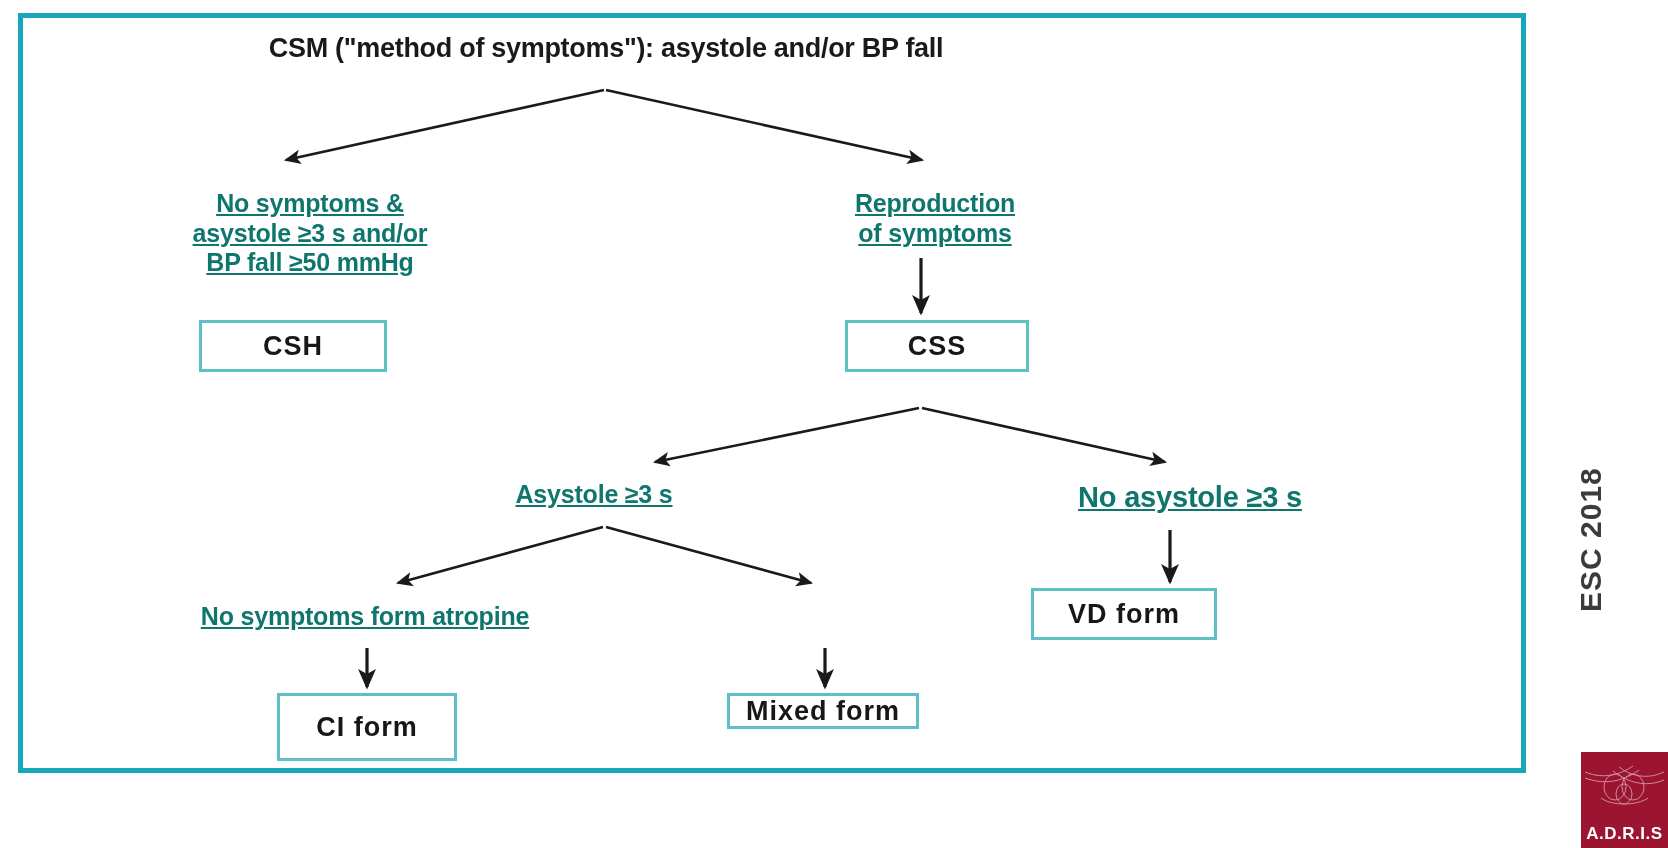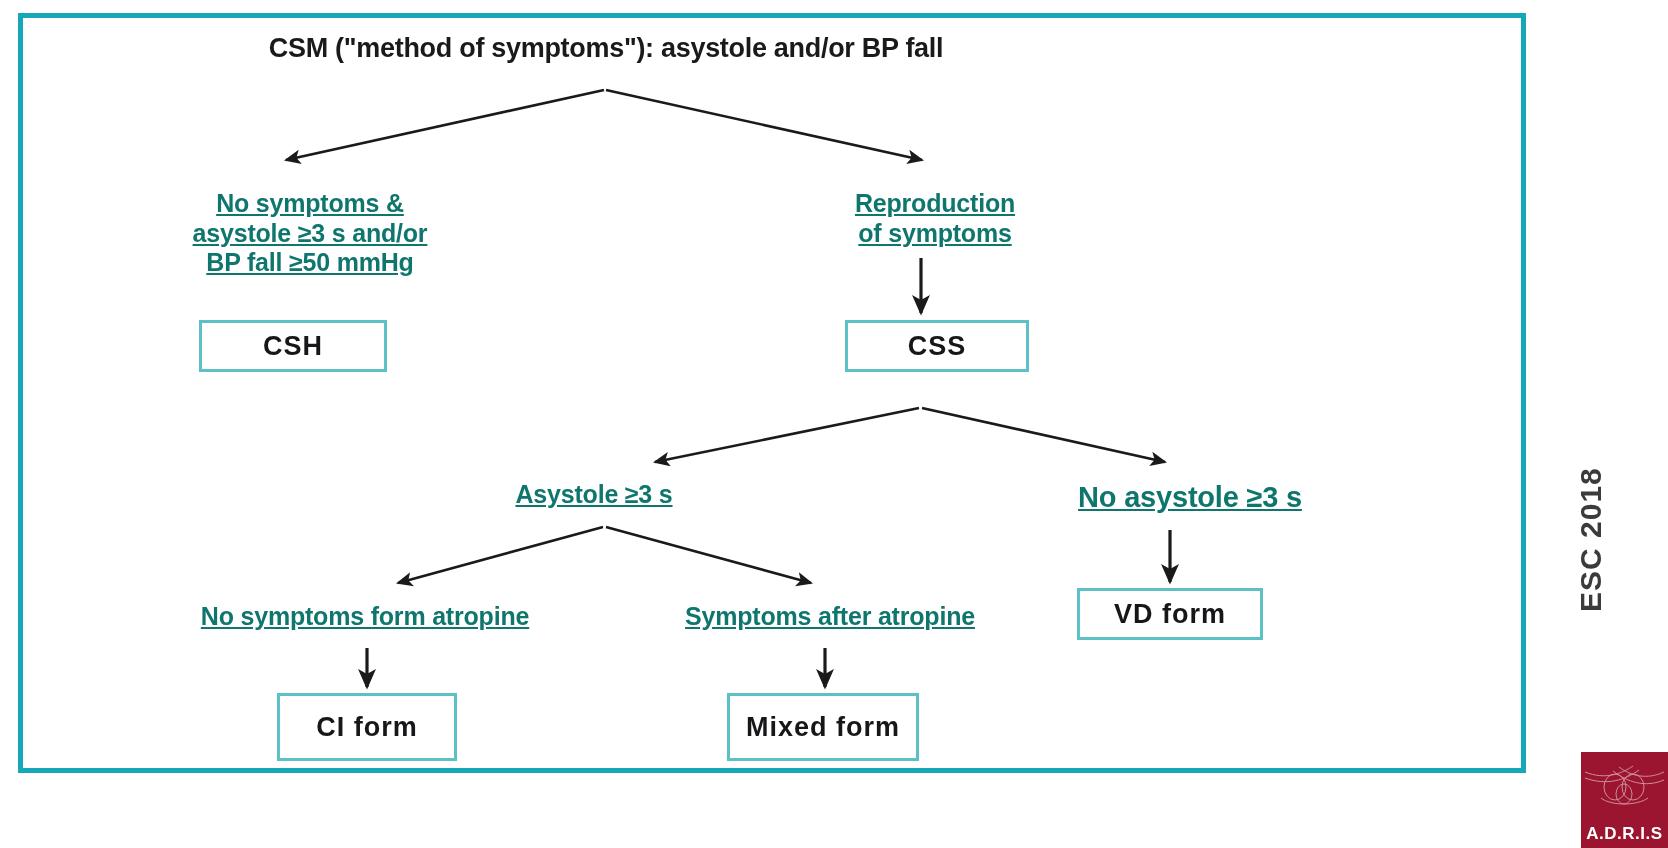--- a/index.html
+++ b/index.html
@@ -88,23 +88,23 @@
   }
   #label-no-symp-atropine {
     left: 140px; top: 602px; width: 450px; font-size: 25px;
   }
   #label-symp-atropine {
     left: 620px; top: 602px; width: 420px; font-size: 25px;
   }
   
   #box-csh  { left: 186px;  top: 320px; width: 188px; height: 52px; font-size: 27px; margin-left: 13px; }
   #box-css  { left: 829px;  top: 320px; width: 184px; height: 52px; font-size: 27px; margin-left: 16px; }
-  #box-vd   { left: 1077px; top: 588px; width: 186px; height: 52px; font-size: 27px; }
+  #box-vd   { left: 1031px; top: 588px; width: 186px; height: 52px; font-size: 27px; }
   #box-ci   { left: 277px;  top: 693px; width: 180px; height: 68px; font-size: 27px; }
-  #box-mixed{ left: 727px;  top: 693px; width: 192px; height: 68px; font-size: 27px; }
+  #box-mixed{ left: 727px;  top: 693px; width: 192px; height: 36px; font-size: 27px; }
   
   #esc-watermark {
     position: absolute;
     left: 1574px;
     top: 612px;
     width: 150px;
     transform: rotate(-90deg);
     transform-origin: 0 0;
     font-size: 30px;
     font-weight: bold;
@@ -187,21 +187,20 @@
   <div class="node-box" id="box-css">CSS</div>
 
   <div class="node-text" id="label-asystole">Asystole ≥3 s</div>
 
   <div class="node-text" id="label-no-asystole">No asystole ≥3 s</div>
 
   <div class="node-box" id="box-vd">VD form</div>
 
   <div class="node-text" id="label-no-symp-atropine">No symptoms form atropine</div>
 
-  <div class="node-text" id="label-symp-atropine">Symptoms after atropine</div>
 
   <div class="node-box" id="box-ci">CI form</div>
 
   <div class="node-box" id="box-mixed">Mixed form</div>
 
   <div id="esc-watermark">ESC 2018</div>
 
   <div id="adris-logo">
     <svg class="adris-mark" viewBox="0 0 87 60" xmlns="http://www.w3.org/2000/svg">
       <g stroke="#d8a2ae" stroke-width="1" fill="none" opacity="0.85">

